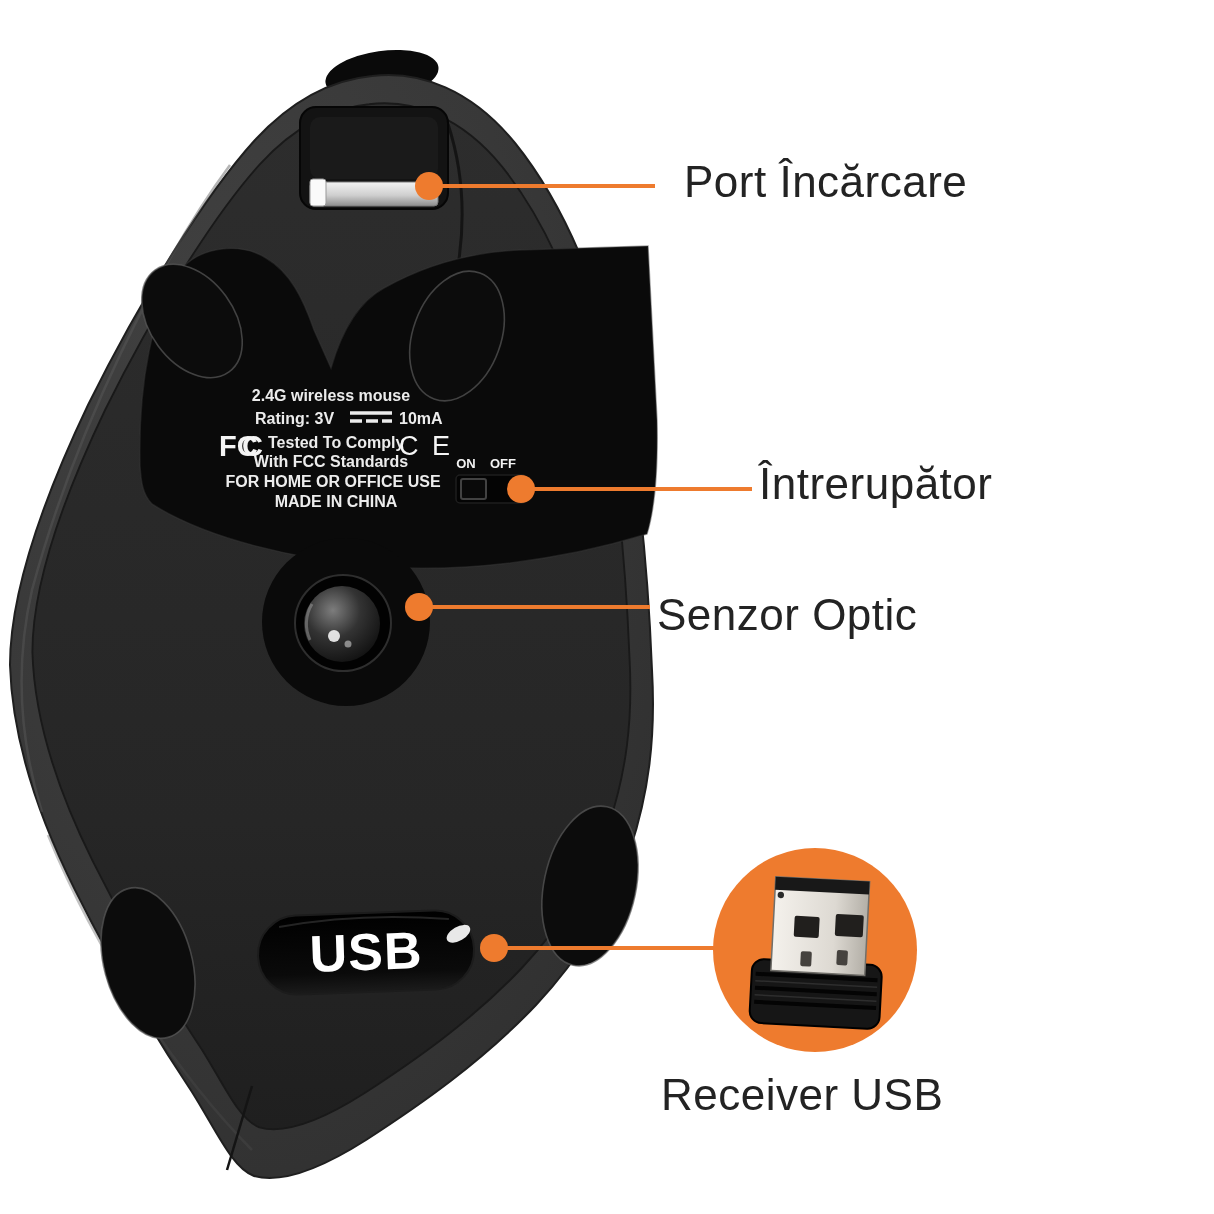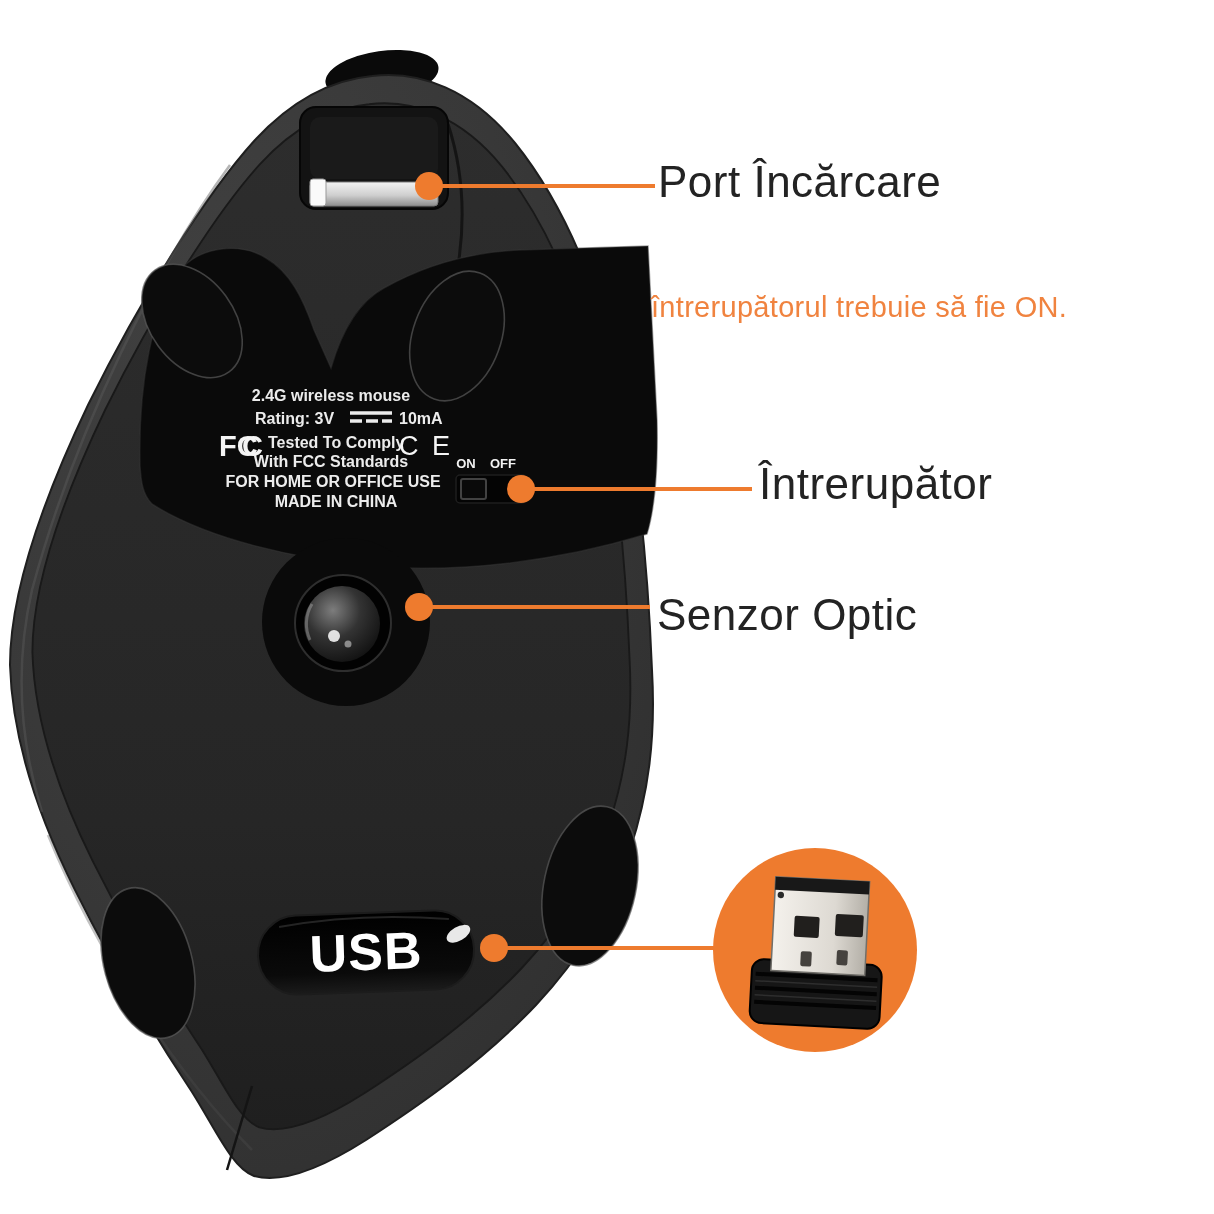--- a/index.html
+++ b/index.html
@@ -210,21 +210,21 @@
       <rect x="772" y="879" width="94" height="94" fill="url(#shieldGrad)" stroke="#716f6a" stroke-width="1.5"></rect>
       <rect x="772" y="879" width="94" height="13" fill="#181818"></rect>
       <rect x="793" y="917" width="25" height="21" rx="2" fill="#211f1d"></rect>
       <rect x="834" y="913" width="28" height="22" rx="2" fill="#211f1d"></rect>
       <rect x="801" y="952" width="11" height="15" rx="2" fill="#45423e"></rect>
       <rect x="837" y="949" width="11" height="15" rx="2" fill="#45423e"></rect>
       <circle cx="778" cy="897" r="3.2" fill="#2a2a2a"></circle>
     </g>
   </svg>
 
-  <div class="anno-title" style="left:658px; top:157px;">Port Încărcare</div>
-  <div class="anno-note" style="left:651px; top:291px;">întrerupătorul trebuie să fie ON.</div>
+  <div class="anno-title" style="left:684px; top:157px;">Port Încărcare</div>
 
   <div class="anno-title" style="left:759px; top:459px;">Întrerupător</div>
 
   <div class="anno-title" style="left:657px; top:590px;">Senzor Optic</div>
 
+  <div class="anno-title" style="left:661px; top:1070px;">Receiver USB</div>
 
 </div>
 
 </body></html>

